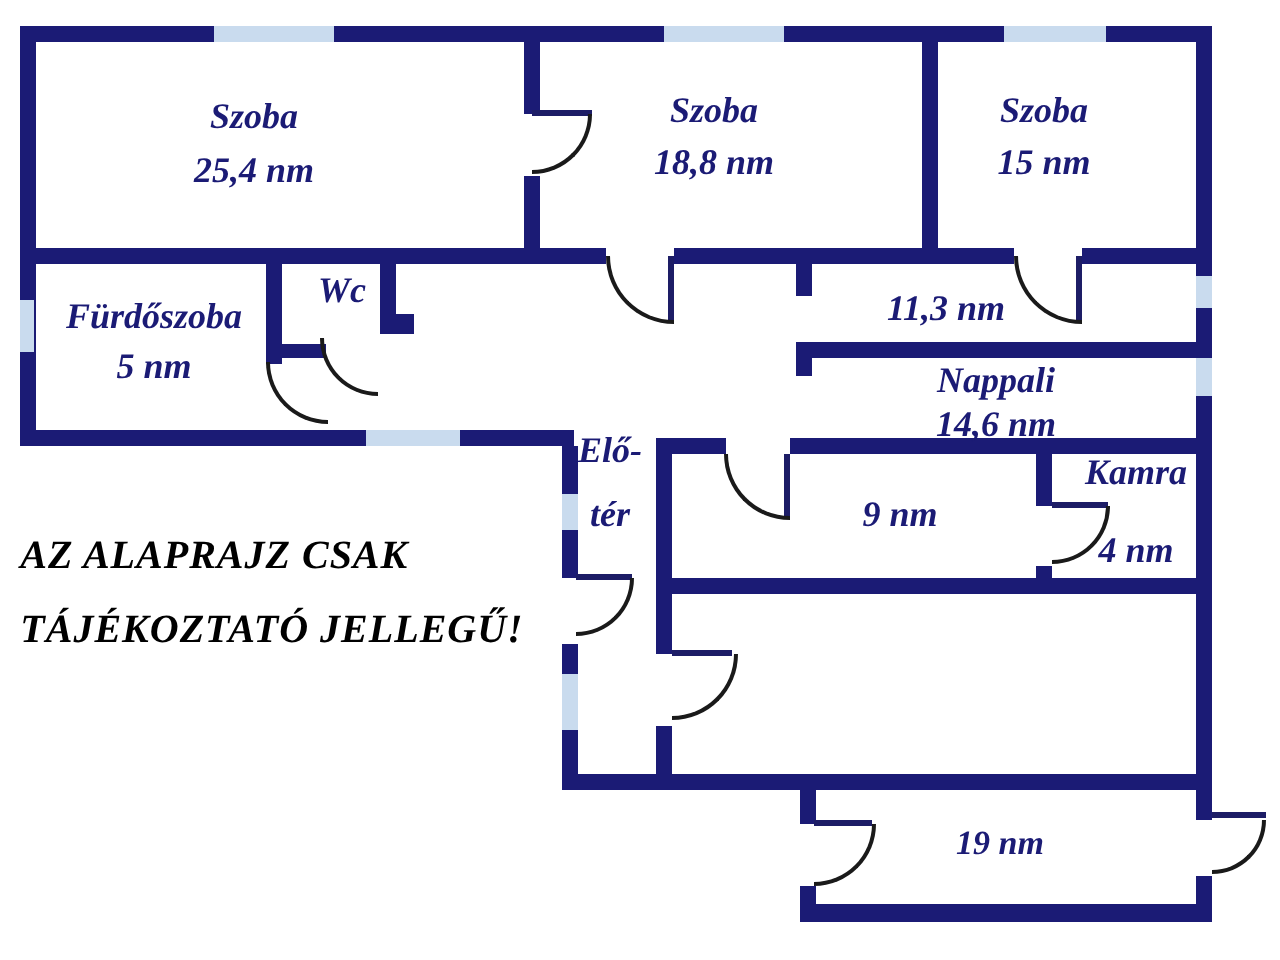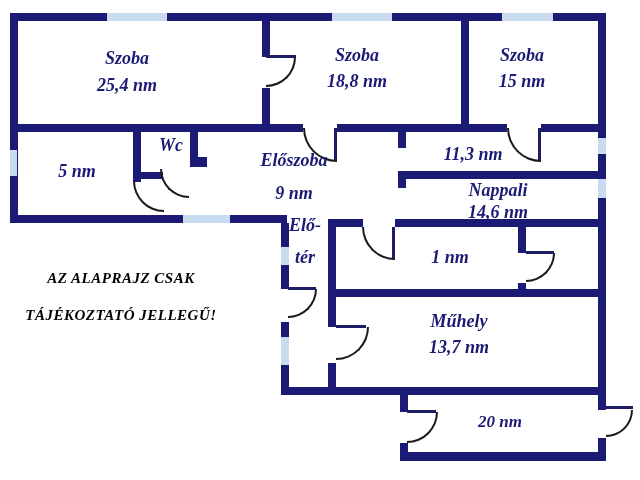--- a/index.html
+++ b/index.html
@@ -12,23 +12,23 @@
   .leaf { position:absolute; background:var(--leaf,#1d1d66); }
   .arc  { position:absolute; box-sizing:border-box; }
   .arc.br { border-right:2px solid var(--door,#1a1a1a); border-bottom:2px solid var(--door,#1a1a1a); border-bottom-right-radius:100%; }
   .arc.bl { border-left:2px solid var(--door,#1a1a1a); border-bottom:2px solid var(--door,#1a1a1a); border-bottom-left-radius:100%; }
   .lbl {
     position:absolute; transform:translate(-50%,-50%);
     color:var(--label,#1b1b75); font-weight:bold; font-style:italic;
     font-size:18px; line-height:26px; text-align:center; white-space:nowrap;
   }
   .disclaimer {
-    position:absolute; left:121px; top:297px; transform:translate(-50%,-50%);
+    position:absolute; left:136px; top:297px; transform:translate(-50%,-50%);
     color:var(--disc,#000); font-weight:bold; font-style:italic;
-    font-size:15px; line-height:37px; text-align:center; white-space:nowrap;
+    font-size:20px; line-height:37px; text-align:left; white-space:nowrap;
     letter-spacing:0.5px;
   }
 </style>
 </head>
 <body>
 
 <div class="plan">
 
   <div class="wall" style="left:10px;top:13px;width:596px;height:8px"></div>
   <div class="wall" style="left:10px;top:13px;width:8px;height:210px"></div>
@@ -116,49 +116,46 @@
   </div>
   <div class="lbl" style="left:357px;top:68px">
     <div>Szoba</div>
     <div>18,8 nm</div>
   </div>
   <div class="lbl" style="left:522px;top:68px">
     <div>Szoba</div>
     <div>15 nm</div>
   </div>
   <div class="lbl" style="left:77px;top:171px;line-height:25px">
+    <div>Fürdőszoba</div>
     <div>5 nm</div>
   </div>
   <div class="lbl" style="left:171px;top:145px">
     <div>Wc</div>
-  </div>
-  <div class="lbl" style="left:294px;top:177px;line-height:33px">
-    <div>Előszoba</div>
-    <div>9 nm</div>
   </div>
   <div class="lbl" style="left:473px;top:154px;line-height:24px">
     <div>11,3 nm</div>
   </div>
   <div class="lbl" style="left:498px;top:201px;line-height:22px">
     <div>Nappali</div>
     <div>14,6 nm</div>
   </div>
   <div class="lbl" style="left:305px;top:241px;line-height:32px">
     <div>Elő-</div>
     <div>tér</div>
   </div>
   <div class="lbl" style="left:450px;top:257px;line-height:26px">
-    <div>1 nm</div>
+    <div>9 nm</div>
   </div>
-  <div class="lbl" style="left:459px;top:334px;line-height:26px">
-    <div>Műhely</div>
-    <div>13,7 nm</div>
+  <div class="lbl" style="left:568px;top:256px;line-height:39px">
+    <div>Kamra</div>
+    <div>4 nm</div>
   </div>
   <div class="lbl" style="left:500px;top:422px;line-height:20px;font-size:17px">
-    <div>20 nm</div>
+    <div>19 nm</div>
   </div>
 
   <div class="disclaimer">
     <div>AZ ALAPRAJZ CSAK</div>
     <div>TÁJÉKOZTATÓ JELLEGŰ!</div>
   </div>
 
 </div>
 
 </body></html>

